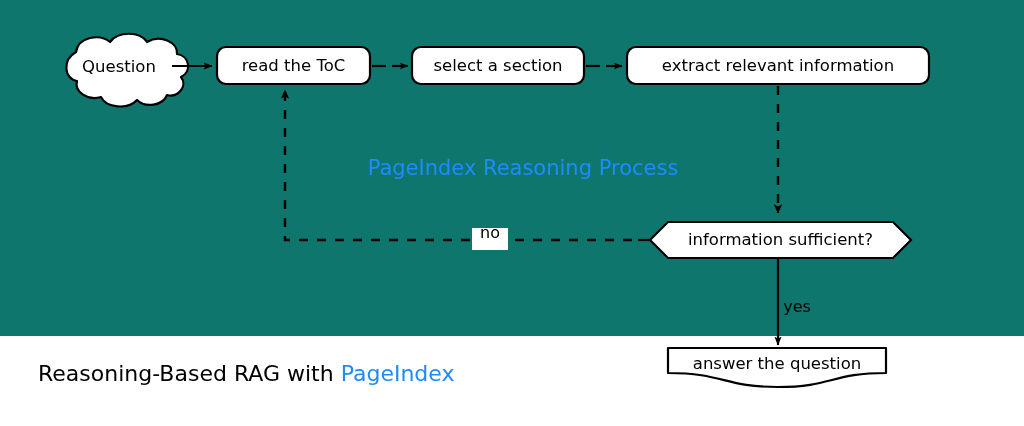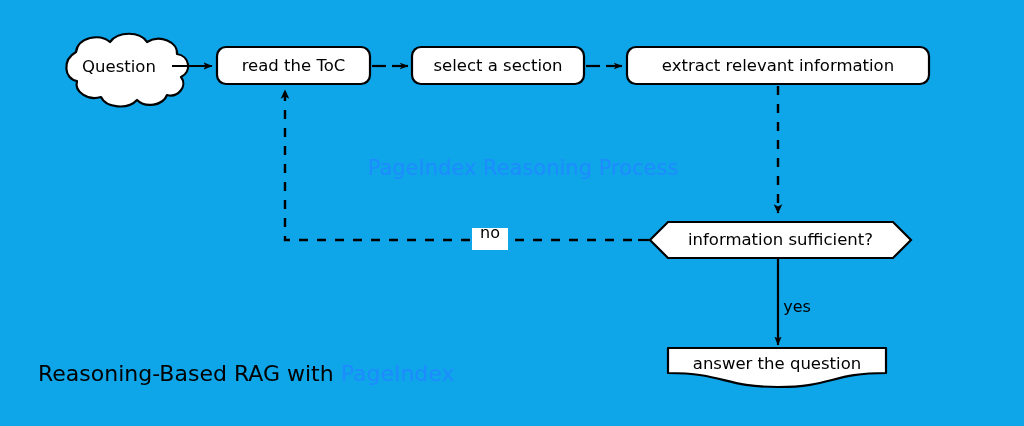--- a/index.html
+++ b/index.html
@@ -9,22 +9,22 @@
   }
   body {
     width: 1024px;
     height: 426px;
     font-family: "DejaVu Sans", sans-serif;
     overflow: hidden;
   }
   #diagram-root {
     position: relative;
     width: 1024px;
-    height: 426px;
-    background: #0ea5e9;
+    height: 336px;
+    background: #0f766e;
   }
   svg.canvas {
     position: absolute;
     top: 0;
     left: 0;
     width: 1024px;
     height: 426px;
   }
   .node-shape {
     fill: #ffffff;

